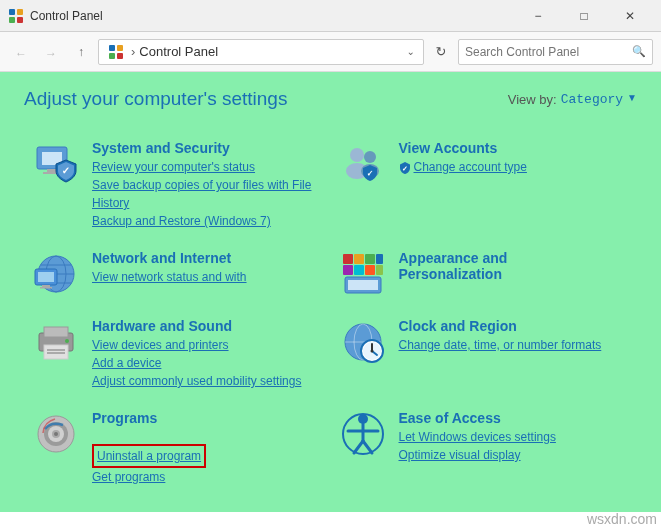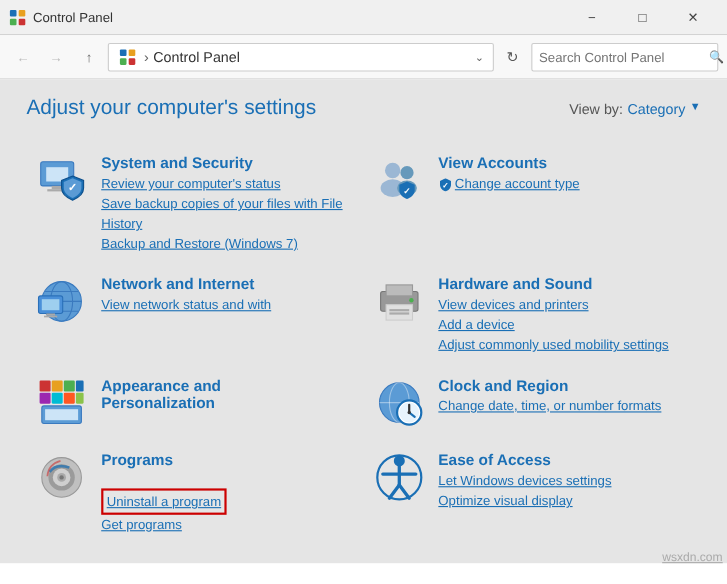--- a/index.html
+++ b/index.html
@@ -69,33 +69,33 @@
       background: transparent;
     }
     .search-box {
       height: 26px;
       border: 1px solid #ccc;
       border-radius: 2px;
       background: #fff;
       display: flex;
       align-items: center;
       padding: 0 6px;
-      width: 170px;
+      width: 195px;
     }
     .search-input {
       border: none; outline: none;
       font-size: 12px; color: #aaa;
       flex: 1; background: transparent;
     }
     .search-icon { color: #666; font-size: 11px; }
 
     
     .main-content {
       padding: 16px 24px;
-      background: #e5e5e5;
+      background: #86efac;
     }
 
     
     .header-row {
       display: flex;
       align-items: center;
       justify-content: space-between;
       margin-bottom: 20px;
     }
     .page-title {
@@ -104,21 +104,21 @@
       font-weight: 400;
     }
     .view-by {
       display: flex;
       align-items: flex-start;
       gap: 4px;
       font-size: 13px;
       color: #555;
     }
     .view-by-label { color: #555; }
-    .view-by-value { color: #1a6fb5; cursor: pointer; }
+    .view-by-value { color: #1a6fb5; cursor: pointer; font-family: Liberation Mono, monospace; }
     .view-by-chevron { color: #1a6fb5; font-size: 10px; cursor: pointer; }
 
     
     .categories-grid {
       display: grid;
       grid-template-columns: 1fr 1fr;
       gap: 0;
     }
 
     .category-item {
@@ -157,26 +157,25 @@
       display: inline-block;
       margin-top: 16px;
     }
 
     
     svg { display: block; }
 
     
     .watermark {
       position: fixed;
-      bottom: 18px;
+      bottom: 4px;
       right: 4px;
-      font-size: 11px;
+      font-size: 14px;
       color: #aaa;
       z-index: 1000;
-      text-decoration: underline;
     }
   </style>
 </head>
 <body>
 
 <div class="title-bar">
   <div class="title-bar-icon">
 
     <svg width="16" height="16" viewBox="0 0 16 16">
       <rect x="1" y="1" width="6" height="6" fill="#1a6fb5" rx="1"></rect>
@@ -300,40 +299,20 @@
       <div class="category-text">
         <div class="category-name">Network and Internet</div>
         <span class="category-link">View network status and with</span>
       </div>
     </div>
 
     <div class="category-item">
       <div class="category-icon">
         <svg width="46" height="46" viewBox="0 0 46 46">
 
-          <rect x="6" y="14" width="34" height="18" rx="2" fill="#999" stroke="#777" stroke-width="1"></rect>
-          <rect x="11" y="8" width="24" height="10" fill="#bbb" stroke="#999" stroke-width="1"></rect>
-          <rect x="11" y="26" width="24" height="14" fill="#e0e0e0" stroke="#ccc" stroke-width="1"></rect>
-          <rect x="14" y="30" width="18" height="2" fill="#aaa"></rect>
-          <rect x="14" y="33" width="18" height="2" fill="#aaa"></rect>
-          <circle cx="34" cy="22" r="2" fill="#4caf50"></circle>
-        </svg>
-      </div>
-      <div class="category-text">
-        <div class="category-name">Hardware and Sound</div>
-        <span class="category-link">View devices and printers</span>
-        <span class="category-link">Add a device</span>
-        <span class="category-link">Adjust commonly used mobility settings</span>
-      </div>
-    </div>
-
-    <div class="category-item">
-      <div class="category-icon">
-        <svg width="46" height="46" viewBox="0 0 46 46">
-
           <rect x="3" y="3" width="10" height="10" fill="#cc3333" rx="1"></rect>
           <rect x="14" y="3" width="10" height="10" fill="#e8a020" rx="1"></rect>
           <rect x="25" y="3" width="10" height="10" fill="#4caf50" rx="1"></rect>
           <rect x="36" y="3" width="7" height="10" fill="#1a6fb5" rx="1"></rect>
           <rect x="3" y="14" width="10" height="10" fill="#9c27b0" rx="1"></rect>
           <rect x="14" y="14" width="10" height="10" fill="#00bcd4" rx="1"></rect>
           <rect x="25" y="14" width="10" height="10" fill="#ff5722" rx="1"></rect>
           <rect x="36" y="14" width="7" height="10" fill="#8bc34a" rx="1"></rect>
 
           <rect x="5" y="26" width="36" height="16" rx="2" fill="#5b9bd5" stroke="#3a7abf" stroke-width="1"></rect>
@@ -342,20 +321,40 @@
       </div>
       <div class="category-text">
         <div class="category-name">Appearance and<br>Personalization</div>
       </div>
     </div>
 
     <div class="category-item">
       <div class="category-icon">
         <svg width="46" height="46" viewBox="0 0 46 46">
 
+          <rect x="6" y="14" width="34" height="18" rx="2" fill="#999" stroke="#777" stroke-width="1"></rect>
+          <rect x="11" y="8" width="24" height="10" fill="#bbb" stroke="#999" stroke-width="1"></rect>
+          <rect x="11" y="26" width="24" height="14" fill="#e0e0e0" stroke="#ccc" stroke-width="1"></rect>
+          <rect x="14" y="30" width="18" height="2" fill="#aaa"></rect>
+          <rect x="14" y="33" width="18" height="2" fill="#aaa"></rect>
+          <circle cx="34" cy="22" r="2" fill="#4caf50"></circle>
+        </svg>
+      </div>
+      <div class="category-text">
+        <div class="category-name">Hardware and Sound</div>
+        <span class="category-link">View devices and printers</span>
+        <span class="category-link">Add a device</span>
+        <span class="category-link">Adjust commonly used mobility settings</span>
+      </div>
+    </div>
+
+    <div class="category-item">
+      <div class="category-icon">
+        <svg width="46" height="46" viewBox="0 0 46 46">
+
           <circle cx="23" cy="23" r="18" fill="#5b9bd5" stroke="#3a7abf" stroke-width="1"></circle>
           <ellipse cx="23" cy="23" rx="9" ry="18" fill="none" stroke="rgba(255,255,255,0.4)" stroke-width="1"></ellipse>
           <line x1="5" y1="23" x2="41" y2="23" stroke="rgba(255,255,255,0.4)" stroke-width="1"></line>
 
           <circle cx="32" cy="32" r="11" fill="white" stroke="#1a6fb5" stroke-width="2"></circle>
           <circle cx="32" cy="32" r="9" fill="#e8f4fd"></circle>
           <line x1="32" y1="25" x2="32" y2="32" stroke="#333" stroke-width="2" stroke-linecap="round"></line>
           <line x1="32" y1="32" x2="37" y2="36" stroke="#1a6fb5" stroke-width="2" stroke-linecap="round"></line>
           <circle cx="32" cy="32" r="1.5" fill="#333"></circle>
         </svg>

